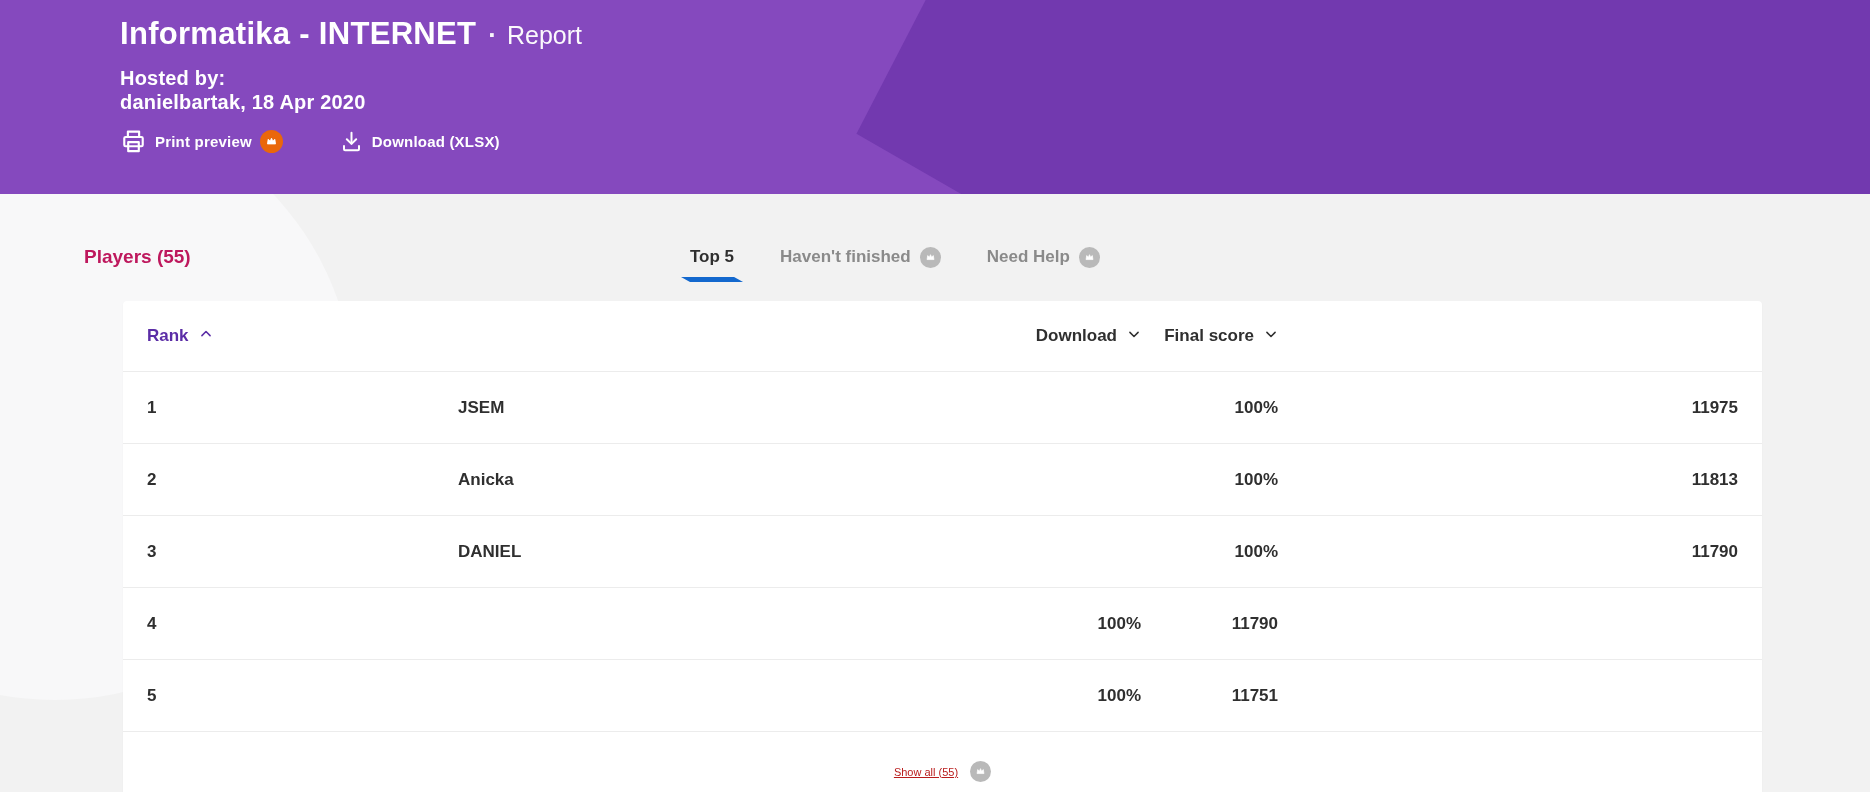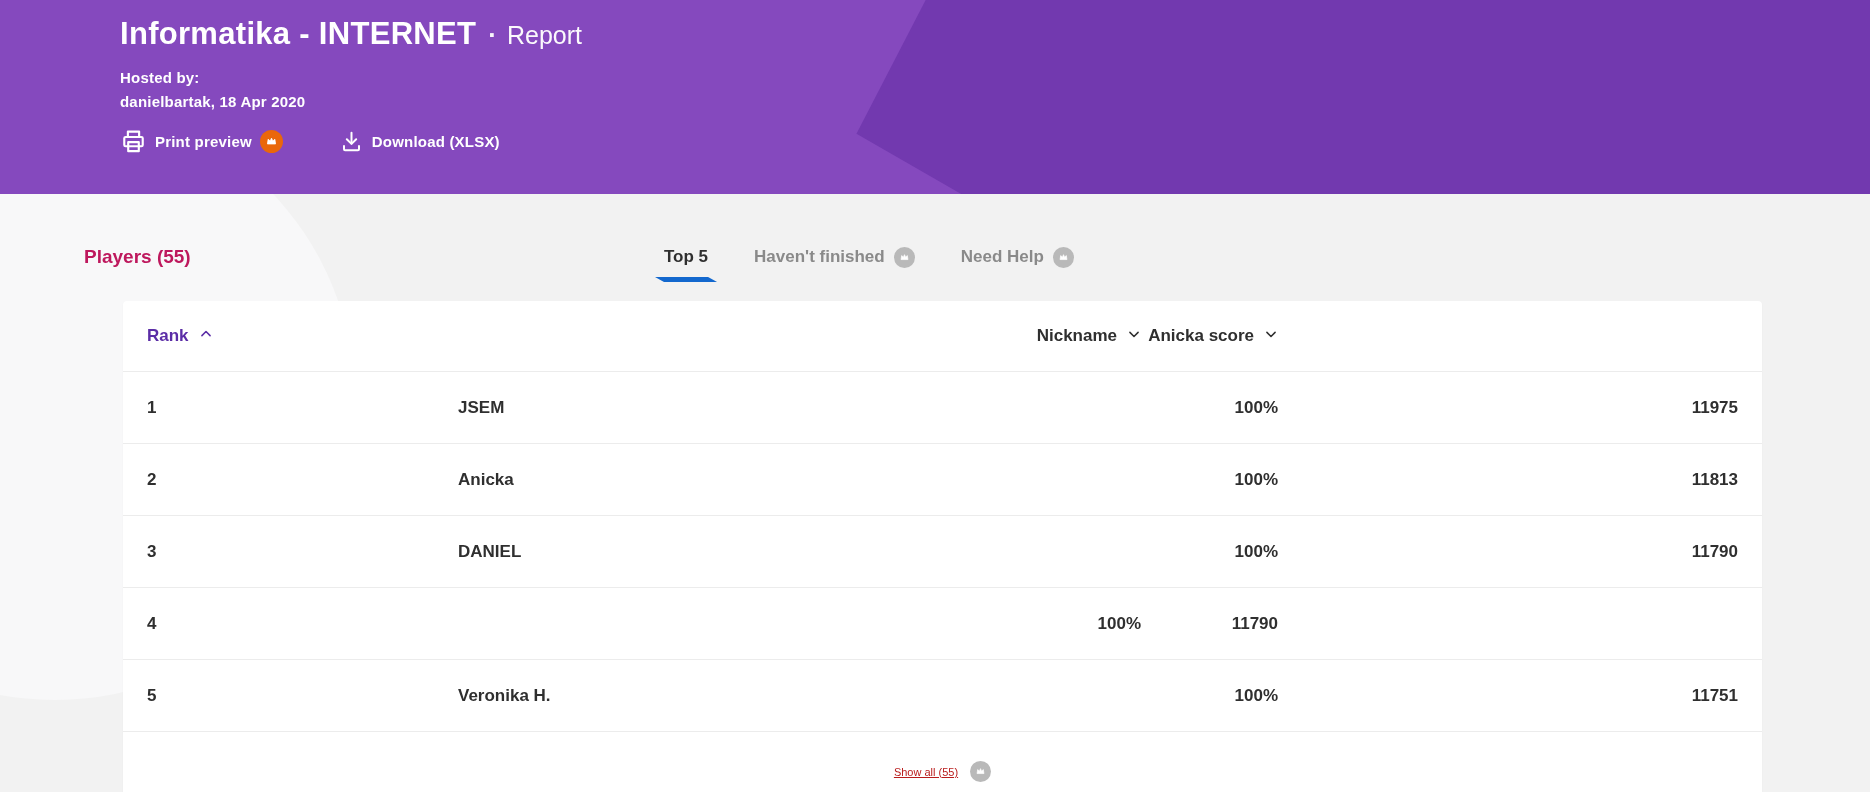--- a/index.html
+++ b/index.html
@@ -26,21 +26,21 @@
   .header-dark-shape {
     position:absolute; inset:0;
     background:#7239AF;
     clip-path:polygon(49.5% 0%, 45.8% 69%, 51.4% 100%, 100% 100%, 100% 0%);
   }
   .header-inner { position:relative; padding:16px 0 0 120px; color:#fff; }
   .title-row { display:flex; align-items:baseline; }
   .page-title { font-size:31px; font-weight:700; letter-spacing:.3px; }
   .title-dot { font-size:26px; font-weight:700; margin:0 10px 0 12px; opacity:.95; }
   .report-label { font-size:25px; font-weight:400; opacity:.97; }
-  .hosted-block { margin-top:14px; font-size:15px; font-weight:700; line-height:24px; letter-spacing:.2px; }
+  .hosted-block { margin-top:14px; font-size:20px; font-weight:700; line-height:24px; letter-spacing:.2px; }
   .action-row { margin-top:14px; display:flex; align-items:center; gap:56px; }
   .header-btn {
     display:flex; align-items:center; gap:8px;
     background:transparent; border:none; color:#fff;
     font-family:inherit; font-size:15px; font-weight:700; letter-spacing:.2px;
     cursor:pointer;
   }
   .header-btn svg { display:block; }
 
   .crown-badge {
@@ -51,21 +51,21 @@
   .crown-badge.gray   { width:21px; height:21px; background:#B9B9B9; }
   .crown-badge svg { display:block; }
 
   
   .toolbar {
     position:relative; z-index:1;
     margin-top:44px; height:38px;
     display:flex; align-items:center;
   }
   .players-count { margin-left:84px; font-size:19px; font-weight:700; color:#be185d; }
-  .tabs { position:absolute; left:664px; top:0; height:38px; display:flex; align-items:center; gap:46px; }
+  .tabs { position:absolute; left:690px; top:0; height:38px; display:flex; align-items:center; gap:46px; }
   .tab {
     position:relative; display:flex; align-items:center; gap:9px;
     background:transparent; border:none; cursor:pointer;
     font-family:inherit; font-size:17px; font-weight:600; color:#8A8A8A;
   }
   .tab.active { color:#2F2F2F; font-weight:700; }
   .tab-underline {
     position:absolute; left:-9px; right:-9px; bottom:-15px; height:5px;
     background:#1368CE;
     clip-path:polygon(0 0, calc(100% - 9px) 0, 100% 100%, 9px 100%);
@@ -190,29 +190,29 @@
   <div class="thead">
     <button class="th active-sort">
       <span>Rank</span>
       <span class="sort-icon">
         <svg width="14" height="14" viewBox="0 0 24 24" fill="none" stroke="#5B2DA6" stroke-width="2.6" stroke-linecap="round" stroke-linejoin="round">
           <path d="M5 14.8 L12 7.8 L19 14.8"></path>
         </svg>
       </span>
     </button>
     <button class="th col-accuracy">
-      <span>Nickname</span>
+      <span>Download</span>
       <span class="sort-icon">
         <svg width="14" height="14" viewBox="0 0 24 24" fill="none" stroke="#2F2F2F" stroke-width="2.6" stroke-linecap="round" stroke-linejoin="round">
           <path d="M5 9.2 L12 16.2 L19 9.2"></path>
         </svg>
       </span>
     </button>
     <button class="th col-final">
-      <span>Anicka score</span>
+      <span>Final score</span>
       <span class="sort-icon">
         <svg width="14" height="14" viewBox="0 0 24 24" fill="none" stroke="#2F2F2F" stroke-width="2.6" stroke-linecap="round" stroke-linejoin="round">
           <path d="M5 9.2 L12 16.2 L19 9.2"></path>
         </svg>
       </span>
     </button>
   </div>
 
   <div class="trow">
     <span class="cell-rank">1</span>
@@ -232,21 +232,20 @@
     <span class="cell-accuracy">100%</span>
     <span class="cell-final">11790</span>
   </div>
   <div class="trow">
     <span class="cell-rank">4</span>
     <span class="cell-accuracy">100%</span>
     <span class="cell-final">11790</span>
   </div>
   <div class="trow">
     <span class="cell-rank">5</span>
-    <span class="cell-nickname">Veronika H.</span>
     <span class="cell-accuracy">100%</span>
     <span class="cell-final">11751</span>
   </div>
 
   <div class="card-footer">
     <a class="show-all-link">Show all (55)</a>
     <span class="crown-badge gray">
       <span>
         <svg width="11" height="11" viewBox="0 0 24 24" fill="#fff" stroke="#fff" stroke-width="1.5" stroke-linejoin="round">
           <path d="M4.5 16.5 L5.8 7.8 L9.6 11.2 L12 5.8 L14.4 11.2 L18.2 7.8 L19.5 16.5 Z"></path>

